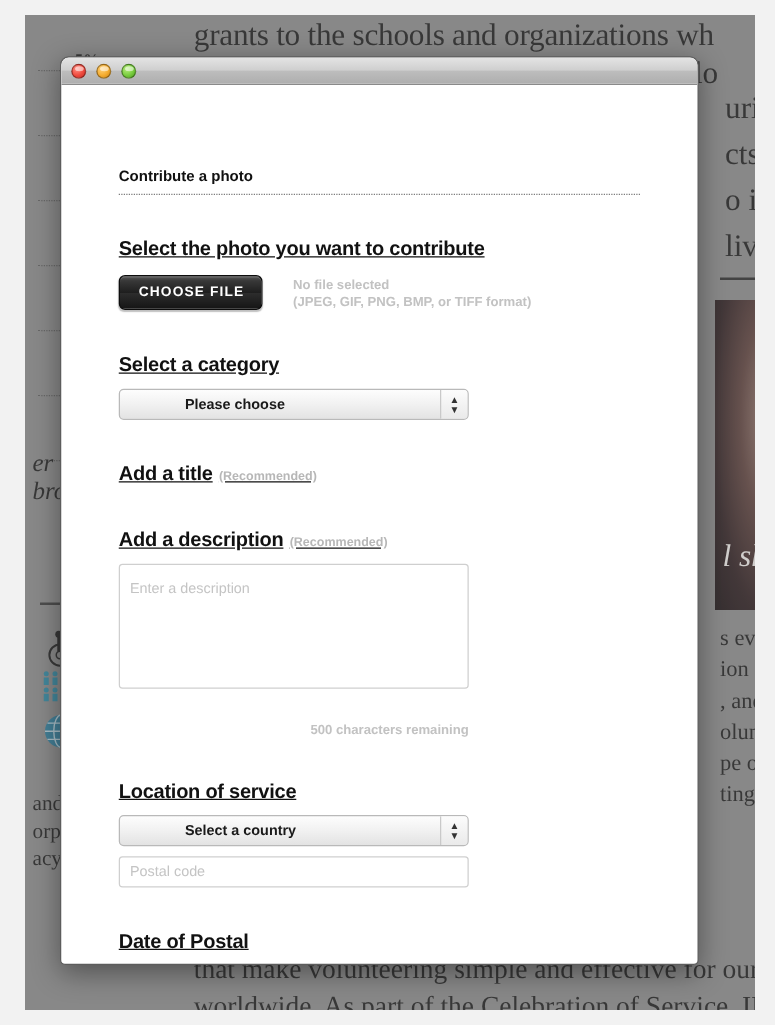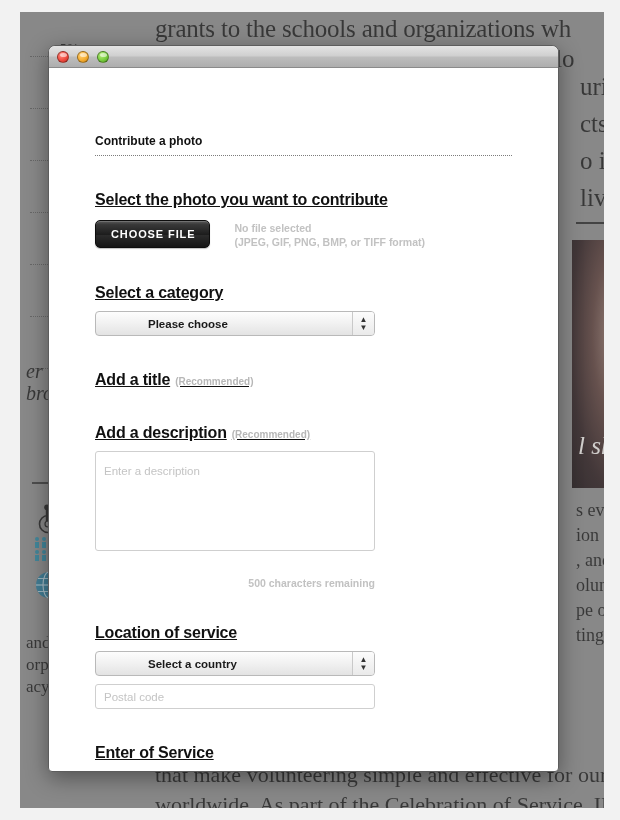--- a/index.html
+++ b/index.html
@@ -411,21 +411,21 @@
       <span class="val">Select a country</span>
       <span class="stepper">
         <span>▲</span>
           <span>▼</span>
       </span>
     </div>
     <input class="text-input field-gap" type="text" placeholder="Postal code" style="">
 
     
     <h2 class="section">
-      <span>Enter of Service</span>
+      <span>Date of Postal</span>
     </h2>
     
 
     
     
 
     
 
   </div>
 </div>

